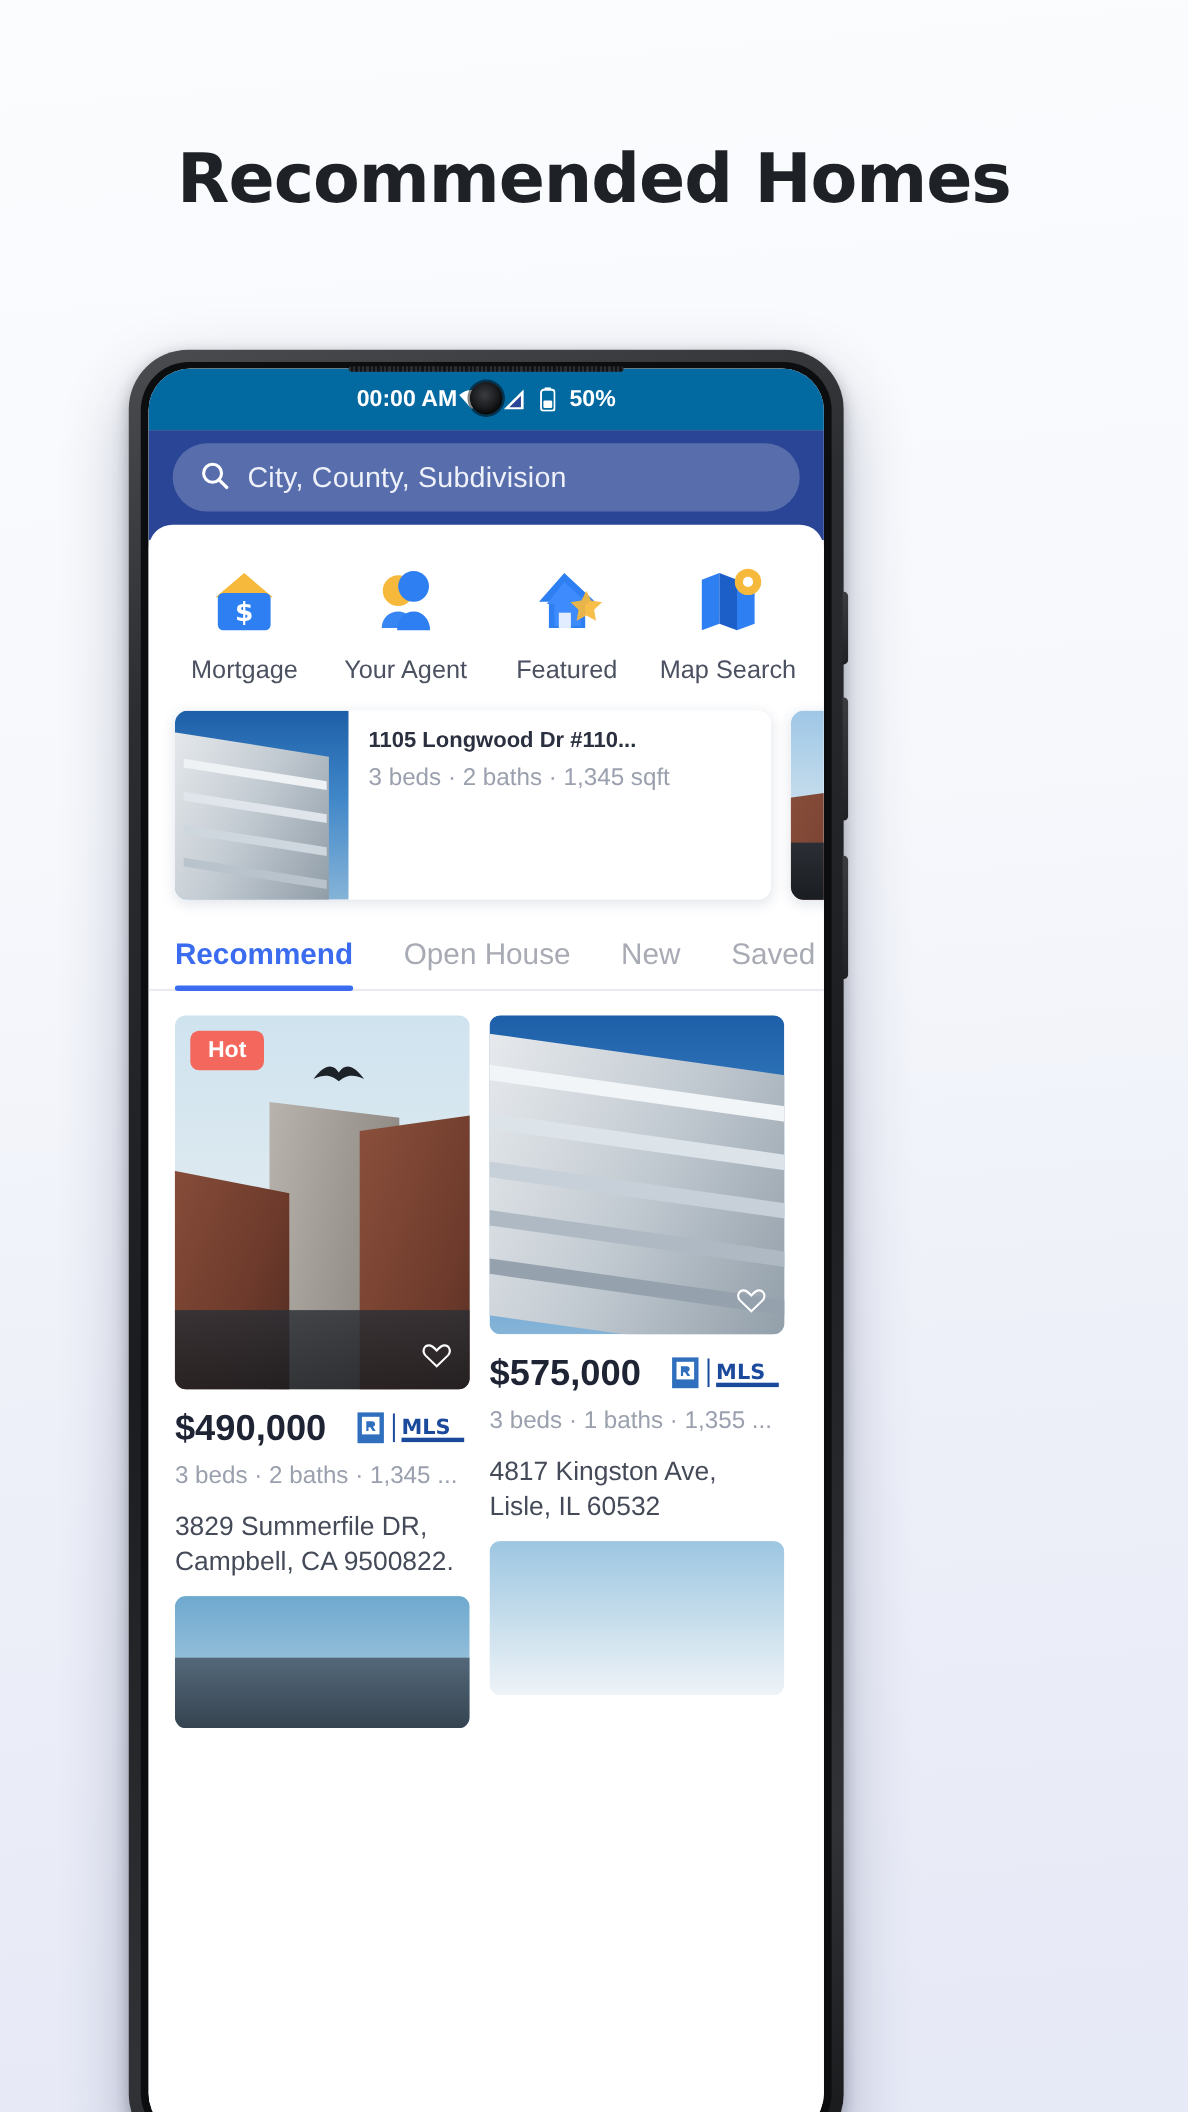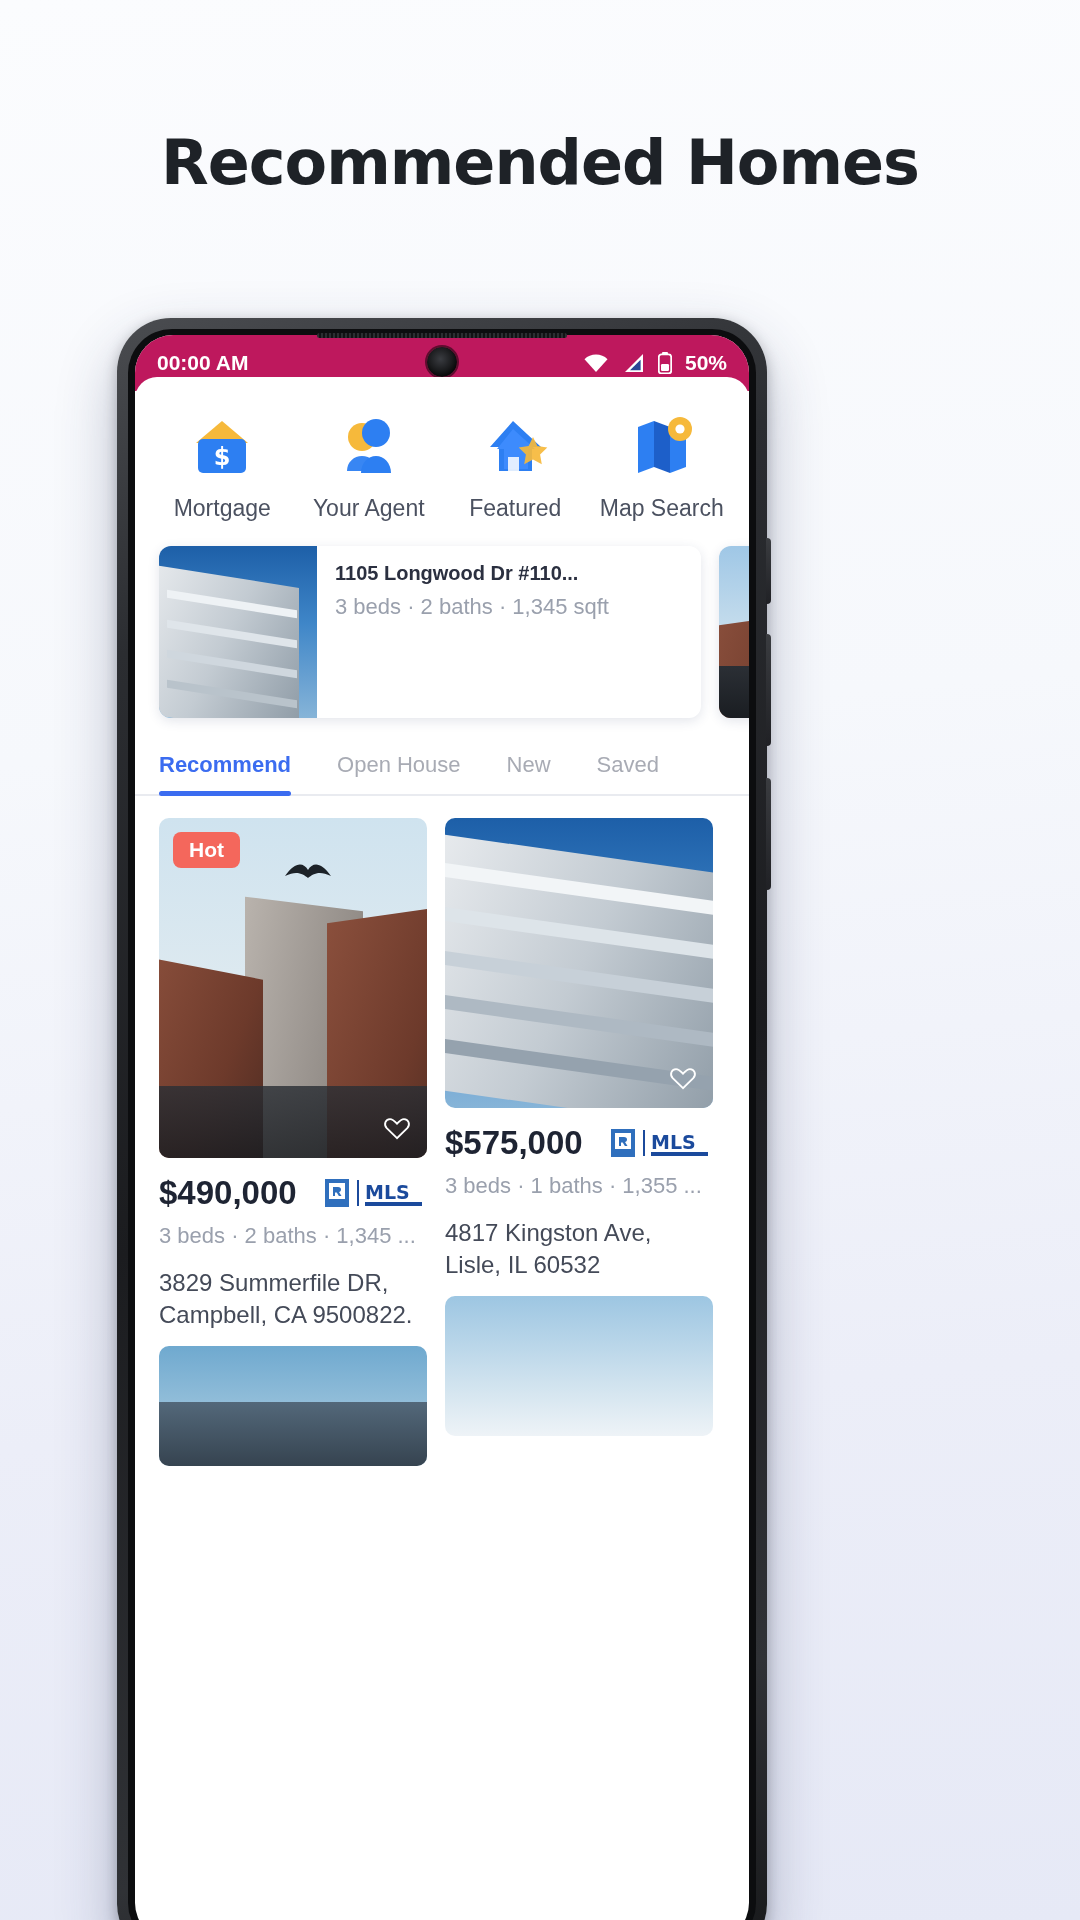--- a/index.html
+++ b/index.html
@@ -53,22 +53,22 @@
   .btn-side{
     position:absolute; right:-4px; width:5px; border-radius:0 4px 4px 0;
     background:linear-gradient(180deg,#3a3c40,#202125);
   }
   .btn-side.b1{ top:220px; height:66px; }
   .btn-side.b2{ top:316px; height:112px; }
   .btn-side.b3{ top:460px; height:112px; }
 
   
   .statusbar{
-    height:56px; background:#be185d;
-    display:flex; align-items:center; justify-content:space-between;
+    height:56px; background:#0369a1;
+    display:flex; align-items:center; justify-content:center;
     padding:0 22px; color:#fff;
     font-size:21px; font-weight:bold;
     position:relative;
   }
   .punchhole{
     position:absolute; left:50%; transform:translateX(-50%); top:12px;
     width:30px; height:30px; border-radius:50%;
     background:radial-gradient(circle at 45% 40%, #3a3c41 0%, #1a1b1d 48%, #09090a 70%, #2a2b2e 100%);
     box-shadow:0 0 0 2px rgba(0,0,0,.5);
   }
@@ -123,21 +123,21 @@
   }
   .mh-meta{ font-size:22px; color:#9aa0ad; margin-top:9px; }
   .mh-price{ font-size:27px; color:#3b4150; margin-top:12px; }
 
   
   .tabs{
     display:flex; gap:46px; padding:0 24px;
     border-bottom:2px solid #e9ebf0; position:relative;
   }
   .tab{
-    font-size:22px; color:#a8abb4; padding:12px 0 16px;
+    font-size:27px; color:#a8abb4; padding:12px 0 16px;
     white-space:nowrap; position:relative;
   }
   .tab.active{ color:#3b6cf0; font-weight:bold; }
   .tab.active:after{
     content:""; position:absolute; left:0; right:0; bottom:-2px;
     height:5px; border-radius:3px; background:#3b6cf0;
   }
 
   
   .grid{
@@ -213,20 +213,31 @@
             <svg width="14" height="22" viewBox="0 0 14 22">
               <rect x="4" y="0" width="6" height="2.4" rx="1" fill="#fff"></rect>
               <rect x="0.8" y="2.4" width="12.4" height="19" rx="2.6" fill="none" stroke="#fff" stroke-width="1.8"></rect>
               <rect x="3" y="12" width="8" height="7" rx="1.2" fill="#fff"></rect>
             </svg>
           </span>
           <span>50%</span>
         </div>
       </div>
 
+      <div class="searchwrap">
+        <div class="searchbar">
+          <span>
+            <svg width="28" height="28" viewBox="0 0 24 24">
+                <circle cx="10.5" cy="10.5" r="7" fill="none" stroke="#fff" stroke-width="2.4"></circle>
+                <line x1="15.6" y1="15.6" x2="21.5" y2="21.5" stroke="#fff" stroke-width="2.6" stroke-linecap="round"></line>
+              </svg>
+          </span>
+          <span class="ph">City, County, Subdivision</span>
+        </div>
+      </div>
 
       <div class="sheet">
 
         <div class="quick">
 
           <div class="quick-item">
             <div class="quick-ico">
               <svg width="72" height="66" viewBox="0 0 72 66">
                 <path d="M36 8 L62 30 H10 Z" fill="#f6b93b"></path>
                 <rect x="12" y="26" width="48" height="34" rx="5" fill="#2d7ff2"></rect>

